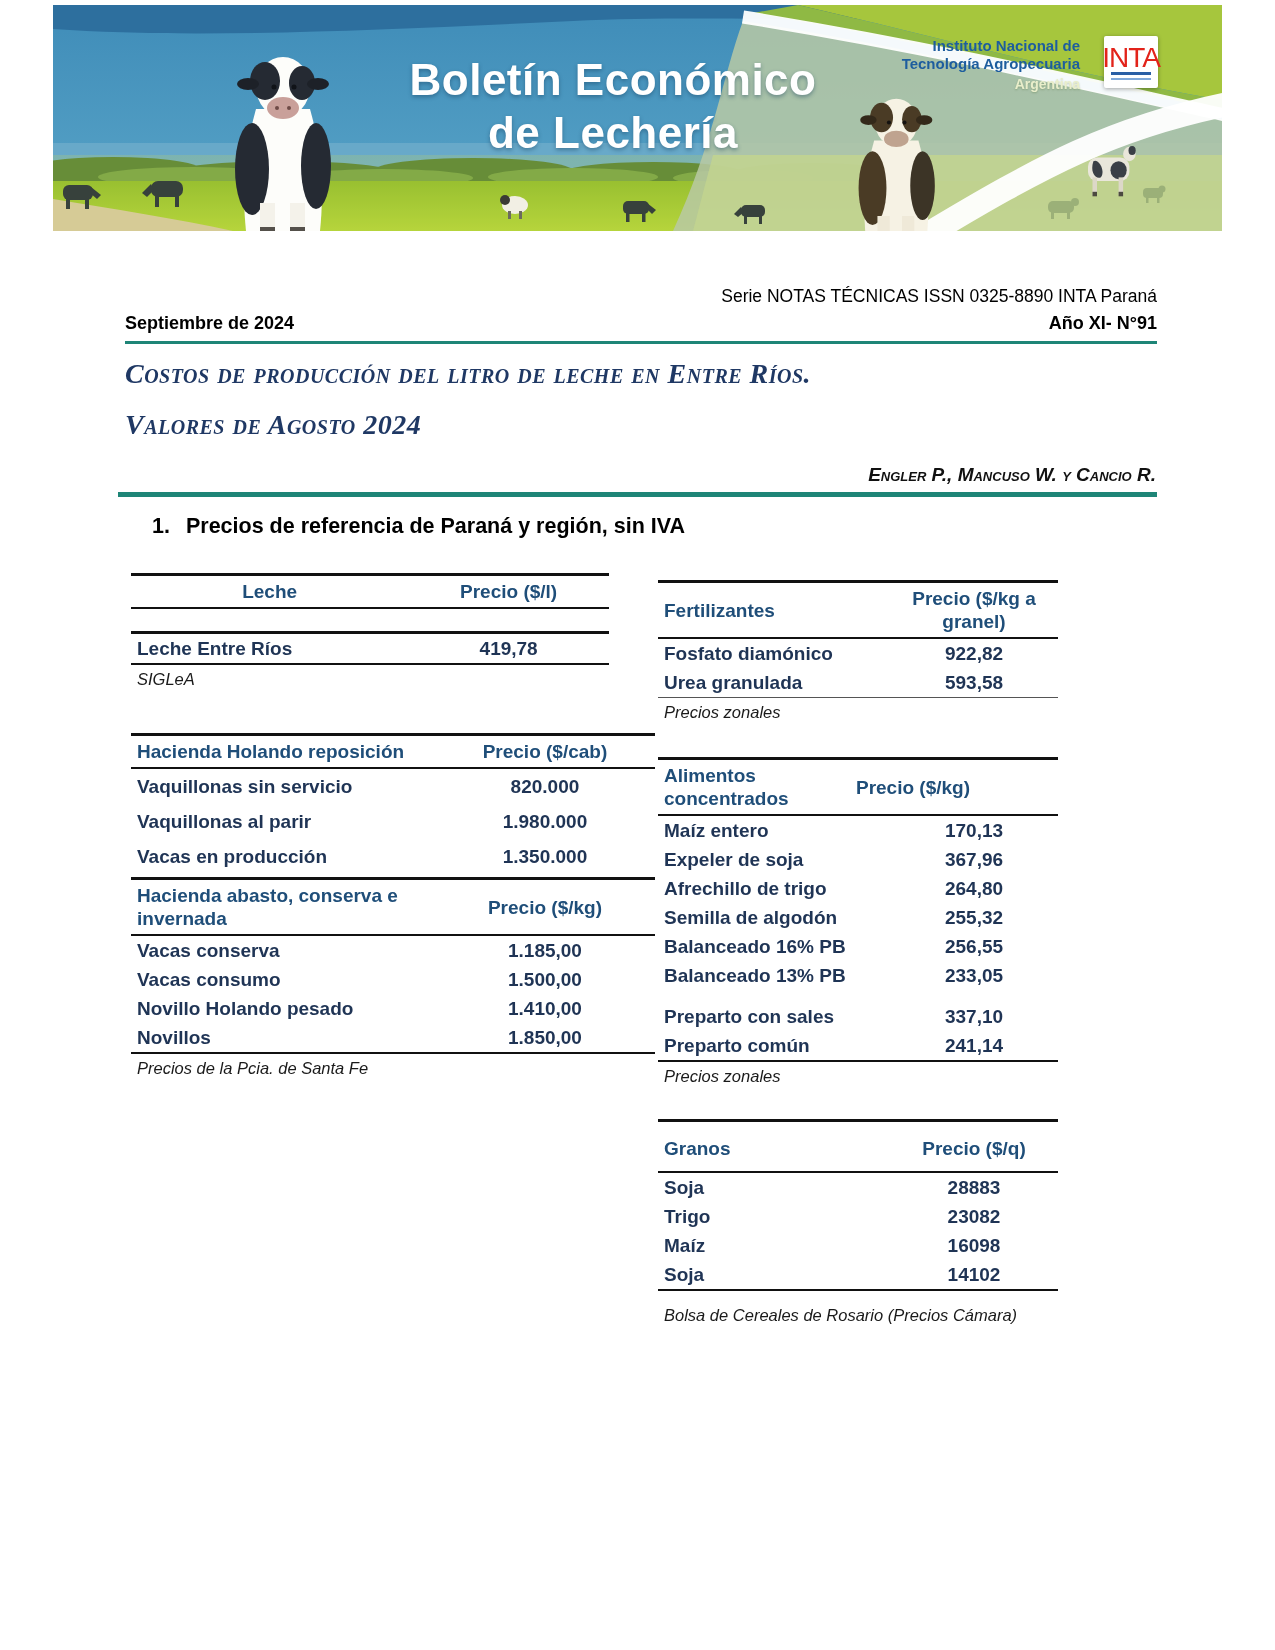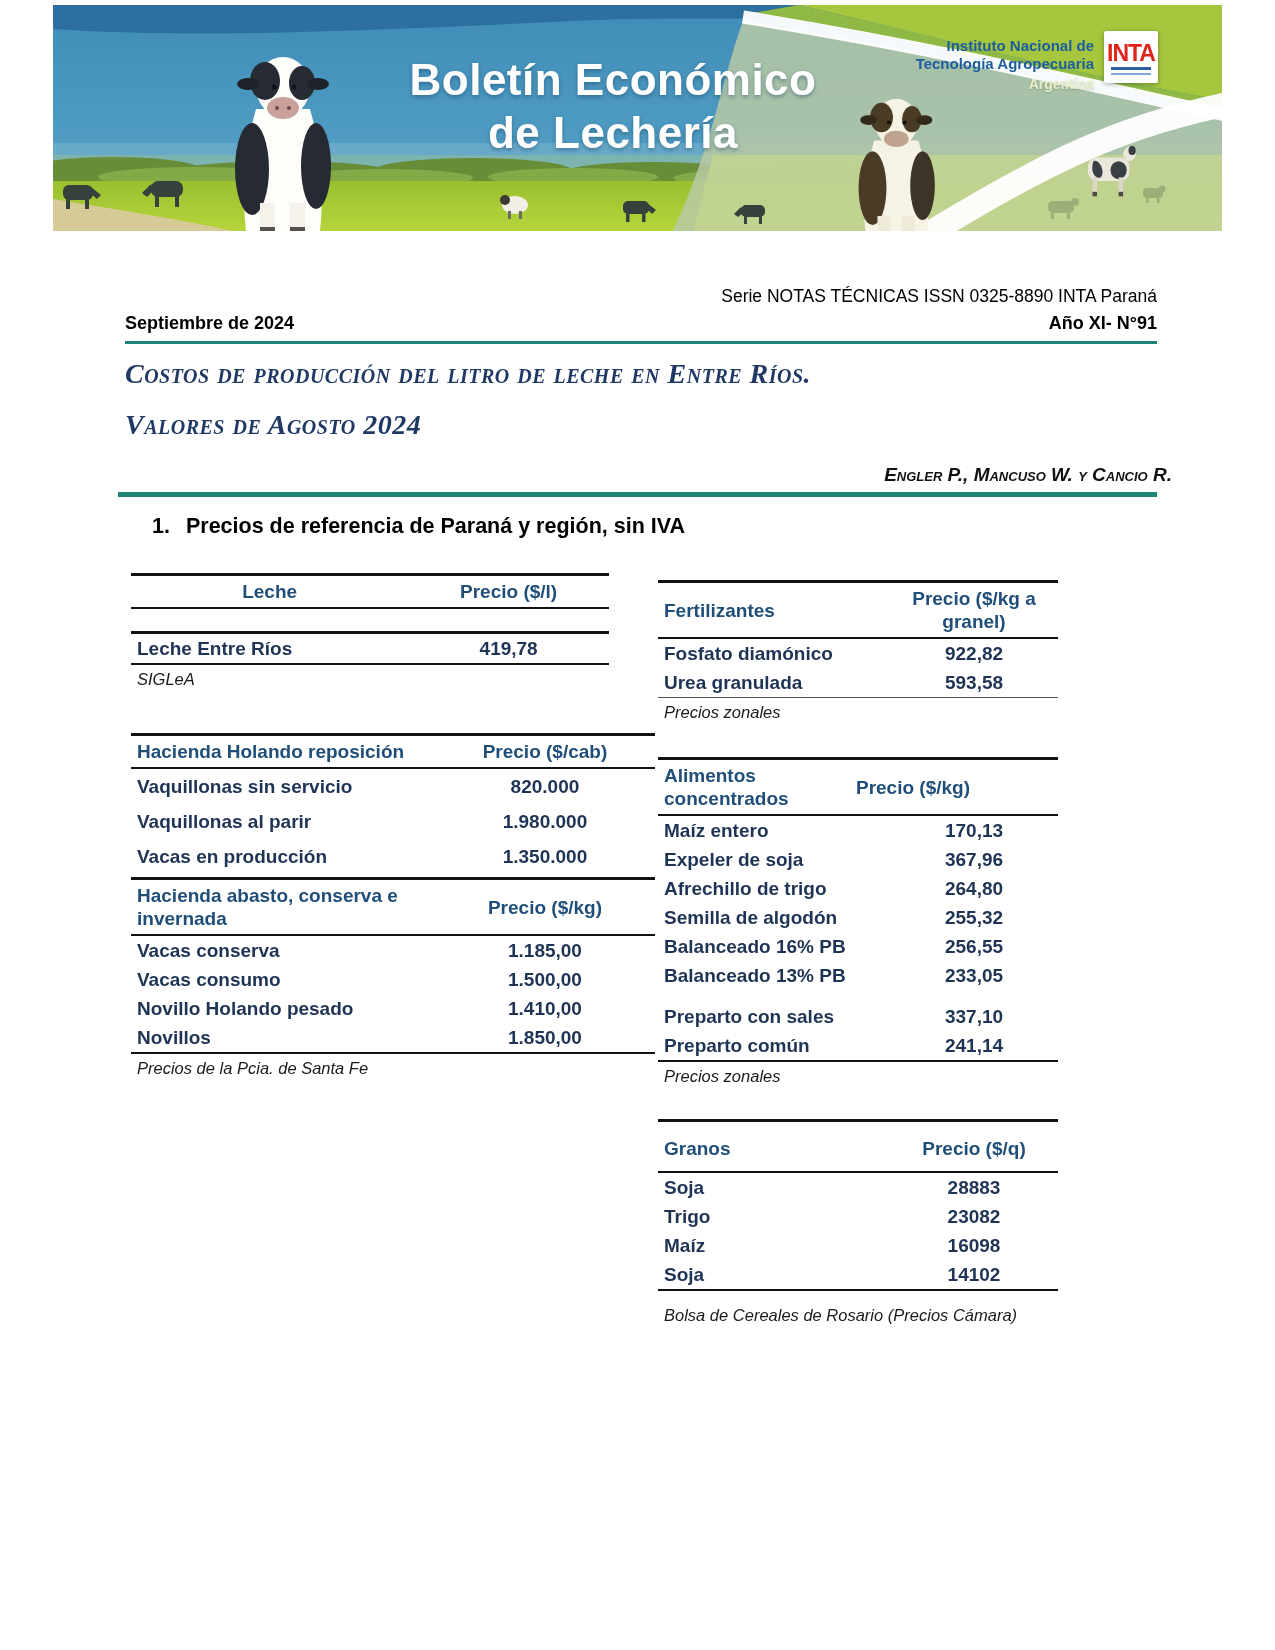--- a/index.html
+++ b/index.html
@@ -10,51 +10,51 @@
   }
 
   
   .banner{position:absolute;left:53px;top:5px;width:1169px;height:226px;overflow:hidden;}
   .banner svg{position:absolute;left:0;top:0;}
   .banner-title{
     position:absolute;left:300px;top:48px;width:520px;text-align:center;
     color:#ffffff;font-weight:bold;font-size:44px;line-height:53px;letter-spacing:.5px;
     text-shadow:0 2px 4px rgba(20,60,90,.45);
   }
-  .inta{position:absolute;right:64px;top:26px;display:flex;gap:10px;align-items:flex-start;}
+  .inta{position:absolute;right:64px;top:26px;display:flex;gap:24px;align-items:center;}
   .inta-text{text-align:right;line-height:18px;padding-top:6px;}
   .inta-org{color:#1d5d9e;font-weight:bold;font-size:15px;}
   .inta-country{color:#e9eecb;font-size:14px;font-weight:bold;margin-top:2px;text-shadow:0 1px 2px rgba(60,90,30,.3);}
   .inta-logo{
     width:54px;height:50px;background:#ffffff;border-radius:2px;
     box-shadow:0 1px 4px rgba(0,0,0,.35);display:flex;flex-direction:column;
     align-items:center;justify-content:center;gap:3px;padding-top:2px;
   }
-  .inta-logo .word{color:#e2231a;font-weight:700;font-size:23px;line-height:22px;letter-spacing:-1px;}
+  .inta-logo .word{color:#e2231a;font-weight:400;font-size:28px;line-height:22px;letter-spacing:-1px;}
   .inta-logo .bar1{width:40px;height:3px;background:#2a5fa5;}
   .inta-logo .bar2{width:40px;height:2px;background:#7fa8d9;}
 
   
   .masthead{position:absolute;left:125px;top:286px;width:1032px;}
   .serie{text-align:right;font-size:17.5px;color:#000;}
   .dateline{
     display:flex;justify-content:space-between;font-weight:bold;font-size:18px;color:#000;
     margin-top:6px;padding-bottom:7px;border-bottom:3px solid #1e8577;gap:20px;
   }
 
   
   .doc-title{
     position:absolute;left:125px;top:358px;width:1032px;
     font-family:"Liberation Serif","DejaVu Serif",serif;
     font-style:italic;font-weight:bold;font-variant:small-caps;
     color:#1f3864;font-size:28px;letter-spacing:.5px;
   }
   .doc-title .t2{margin-top:19px;}
   .authors{
-    position:absolute;left:140px;top:464px;width:1032px;text-align:right;
+    position:absolute;left:124px;top:464px;width:1032px;text-align:right;
     font-family:"Liberation Sans",sans-serif;
     font-weight:bold;font-style:italic;font-variant:small-caps;font-size:19px;color:#111;
   }
   .rule2{position:absolute;left:118px;top:492px;width:1039px;height:5px;background:#1e8577;}
 
   
   .section-heading{
     position:absolute;left:152px;top:514px;display:flex;gap:16px;
     font-weight:bold;font-size:21.5px;color:#000;
   }

